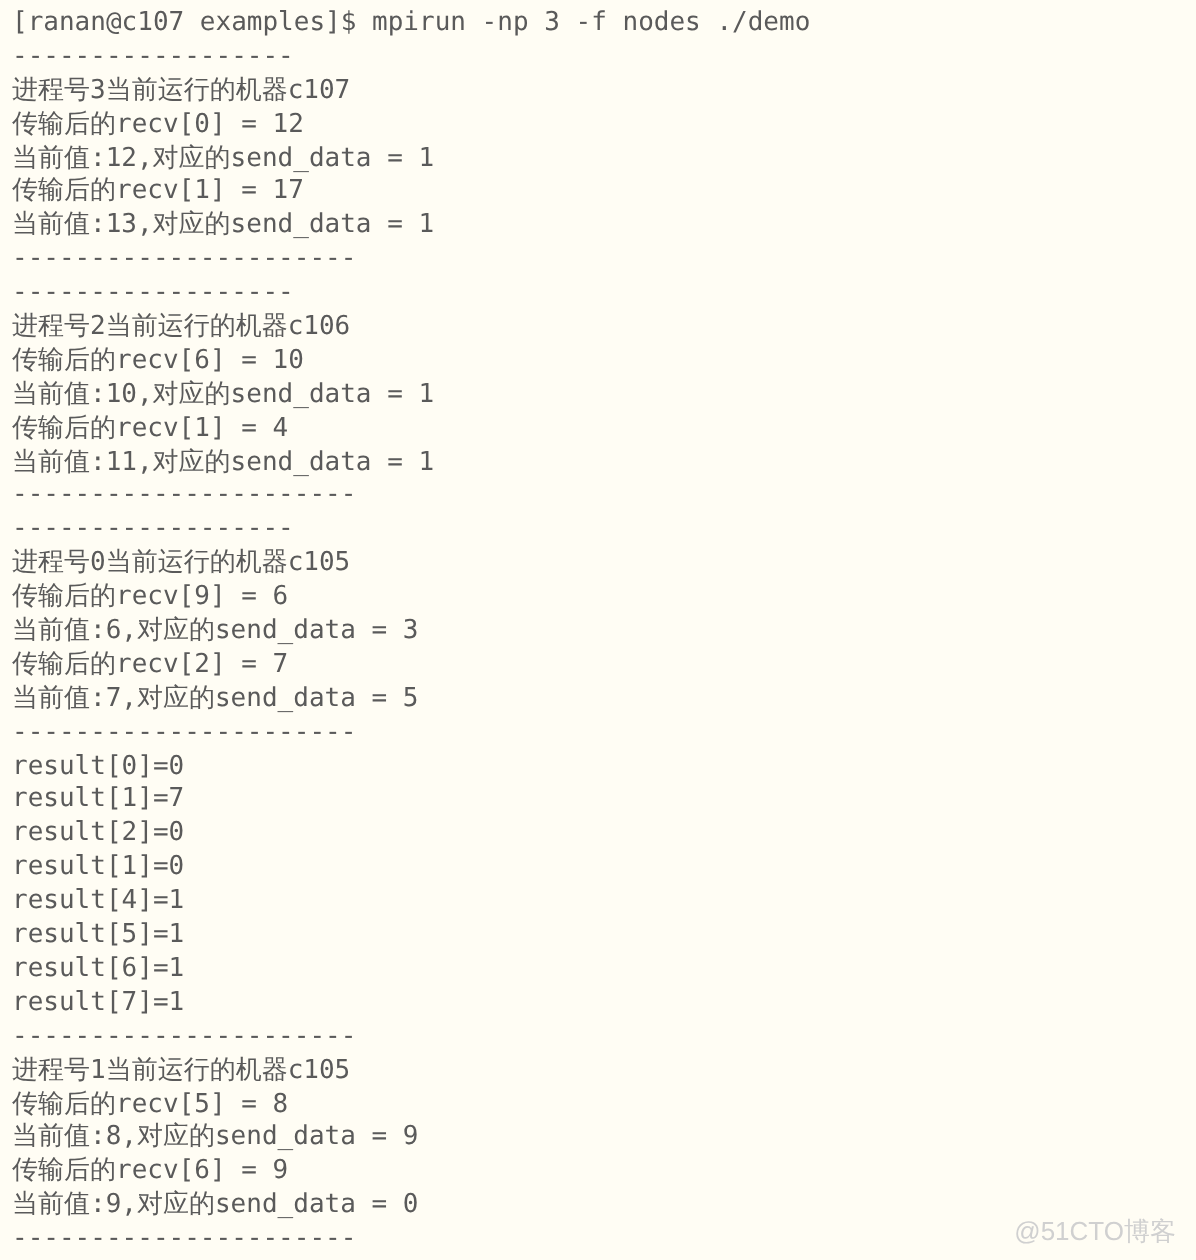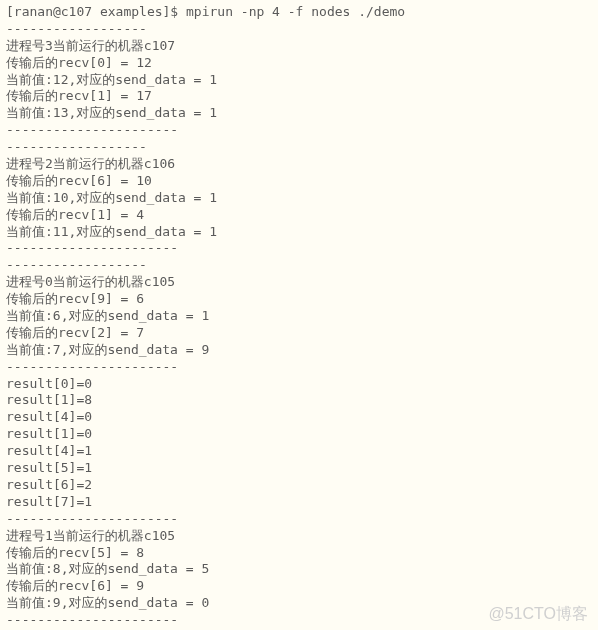--- a/index.html
+++ b/index.html
@@ -16,64 +16,64 @@
     }
     .line {
       white-space: pre;
     }
     .watermark {
       position: absolute;
       right: 10px;
       bottom: 8px;
       color: #d0d0d0;
       font-family: sans-serif;
-      font-size: 16px;
+      font-size: 13px;
       pointer-events: none;
       text-align: right;
     }
   </style>
 </head>
 <body>
 
-<div class="line">[ranan@c107 examples]$ mpirun -np 4 -f nodes ./demo</div>
+<div class="line">[ranan@c107 examples]$ mpirun -np 3 -f nodes ./demo</div>
 
 <div class="line">------------------</div>
 <div class="line">进程号3当前运行的机器c107</div>
 <div class="line">传输后的recv[0] = 12</div>
 <div class="line">当前值:12,对应的send_data = 1</div>
 <div class="line">传输后的recv[1] = 17</div>
 <div class="line">当前值:13,对应的send_data = 1</div>
 <div class="line">----------------------</div>
 
 <div class="line">------------------</div>
 <div class="line">进程号2当前运行的机器c106</div>
 <div class="line">传输后的recv[6] = 10</div>
 <div class="line">当前值:10,对应的send_data = 1</div>
 <div class="line">传输后的recv[1] = 4</div>
 <div class="line">当前值:11,对应的send_data = 1</div>
 <div class="line">----------------------</div>
 
 <div class="line">------------------</div>
 <div class="line">进程号0当前运行的机器c105</div>
 <div class="line">传输后的recv[9] = 6</div>
-<div class="line">当前值:6,对应的send_data = 1</div>
+<div class="line">当前值:6,对应的send_data = 3</div>
 <div class="line">传输后的recv[2] = 7</div>
-<div class="line">当前值:7,对应的send_data = 9</div>
+<div class="line">当前值:7,对应的send_data = 5</div>
 <div class="line">----------------------</div>
 
 <div class="line">result[0]=0</div>
-<div class="line">result[1]=8</div>
-<div class="line">result[4]=0</div>
+<div class="line">result[1]=7</div>
+<div class="line">result[2]=0</div>
 <div class="line">result[1]=0</div>
 <div class="line">result[4]=1</div>
 <div class="line">result[5]=1</div>
-<div class="line">result[6]=2</div>
+<div class="line">result[6]=1</div>
 <div class="line">result[7]=1</div>
 <div class="line">----------------------</div>
 
 <div class="line">进程号1当前运行的机器c105</div>
 <div class="line">传输后的recv[5] = 8</div>
-<div class="line">当前值:8,对应的send_data = 5</div>
+<div class="line">当前值:8,对应的send_data = 9</div>
 <div class="line">传输后的recv[6] = 9</div>
 <div class="line">当前值:9,对应的send_data = 0</div>
 <div class="line">----------------------</div>
 
 <div class="watermark">@51CTO博客</div>
 
 </body></html>

